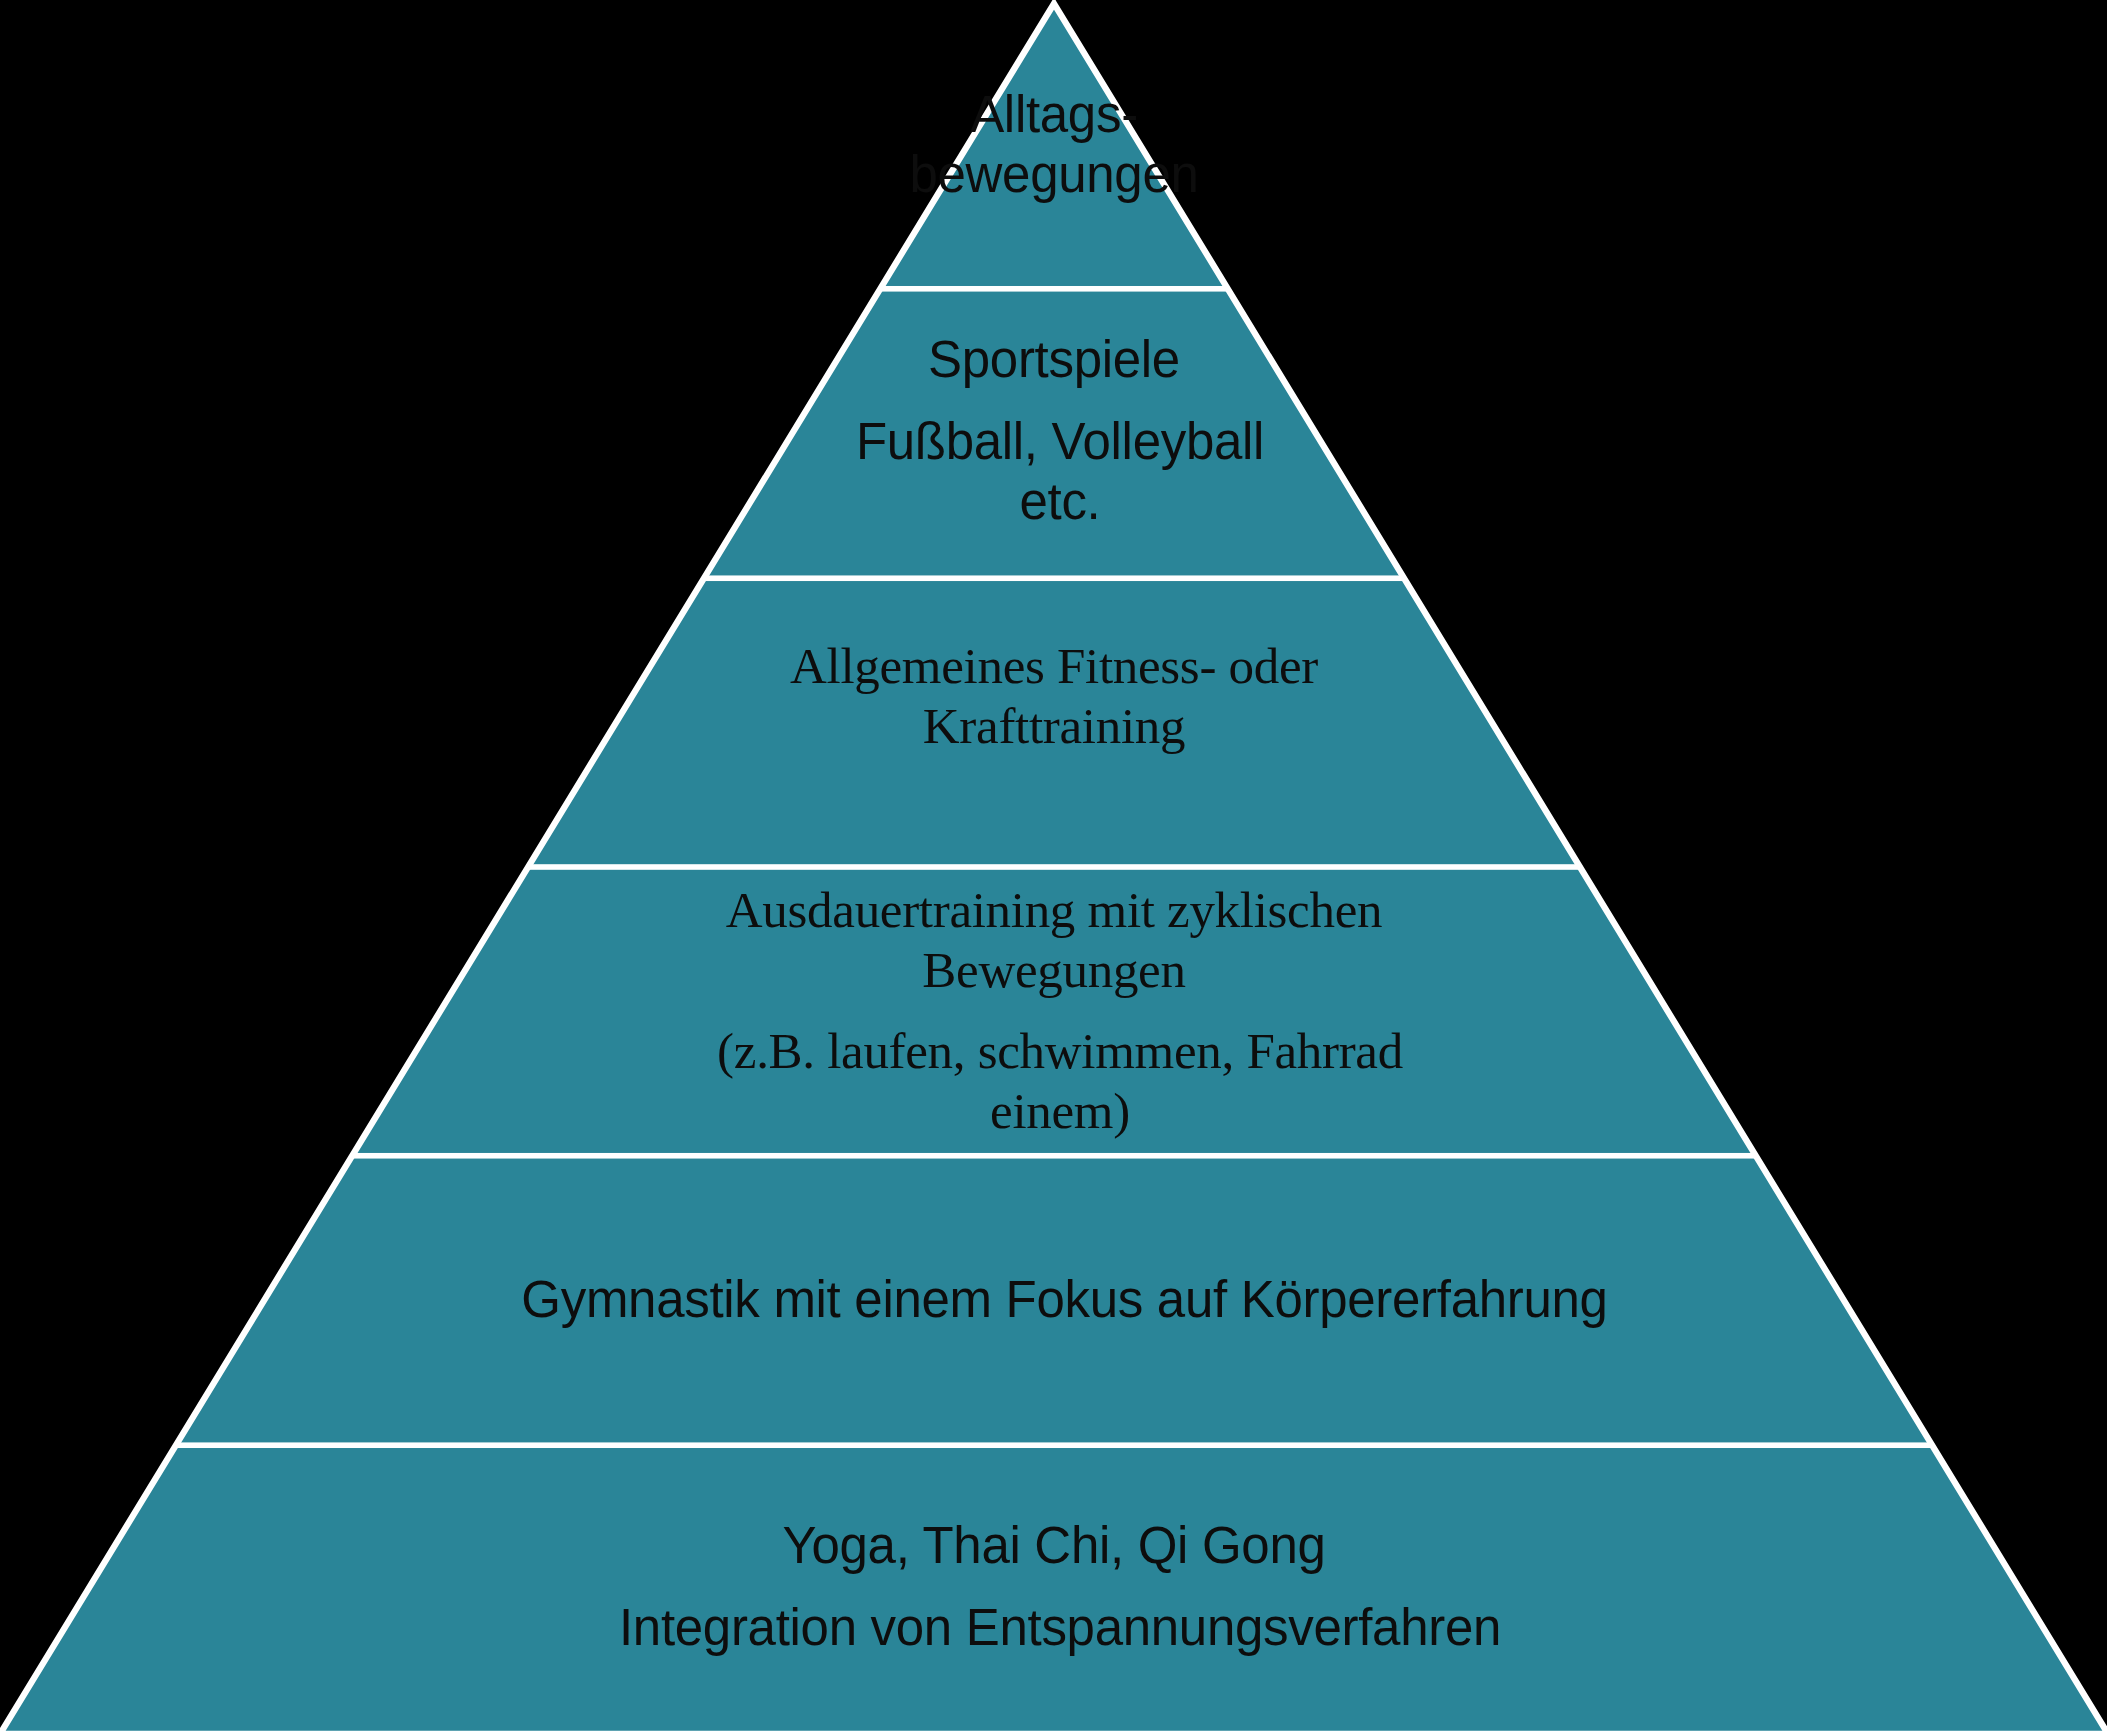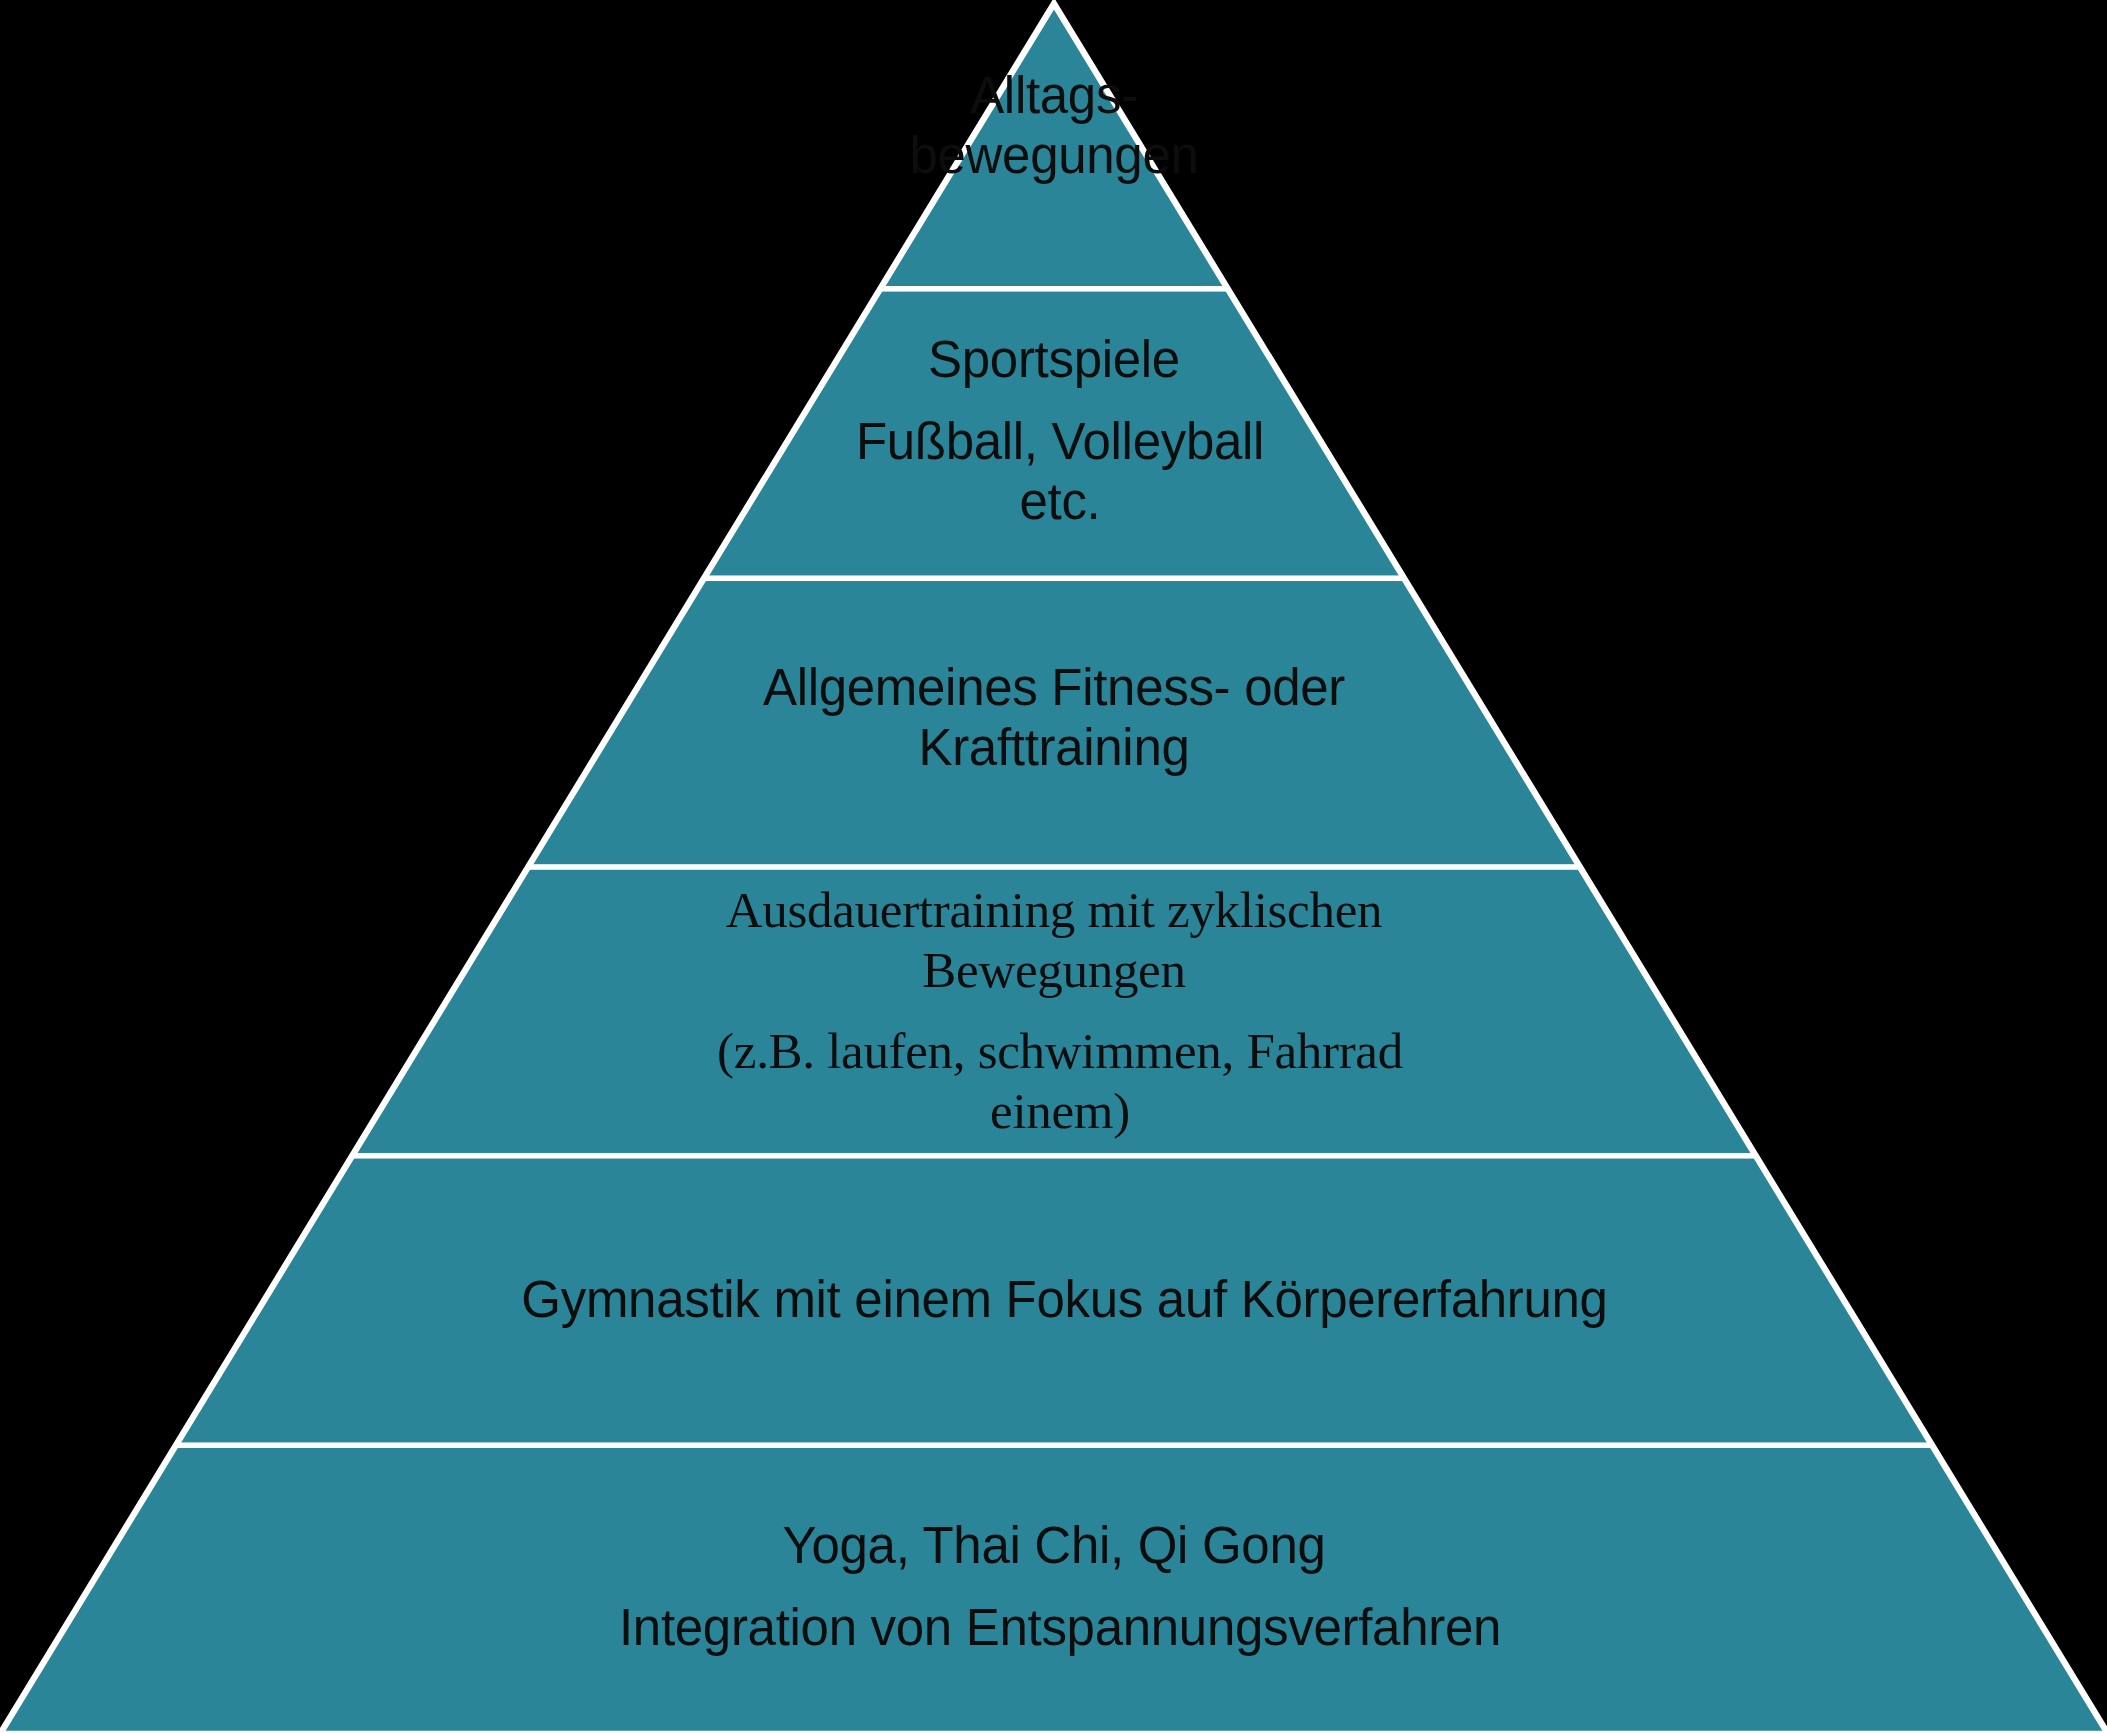--- a/index.html
+++ b/index.html
@@ -31,23 +31,23 @@
     color: #0d0d0d;
     font-size: 51px;
     line-height: 60px;
     letter-spacing: -0.3px;
   }
   .level .para { margin: 0; }
   .level .para + .para { margin-top: 21.7px; margin-left: 12px; }
   .line { white-space: nowrap; }
 
   
-  .level-1 { top: 0;      height: 289px;  padding-top: 66px; }
+  .level-1 { top: 0;      height: 289px;  padding-top: 85px; }
   .level-2 { top: 289px;  height: 289px;  padding-top: 41px;  }
-  .level-3 { top: 578px;  height: 289px;  padding-top: 80px; }
+  .level-3 { top: 556px;  height: 289px;  padding-top: 80px; font-family: Liberation Serif, serif; }
   .level-4 { top: 867px; height: 289px;  padding-top: 12.6px; font-family: Liberation Serif, serif;  }
   .level-5 { top: 1156px; height: 289px;  padding-top: 114px; padding-left: 21px; }
   .level-6 { top: 1445px; height: 289px;  padding-top: 71px; }
 </style>
 </head>
 <body>
 
 <div class="stage">
 
   <svg viewBox="0 0 3015 2480">

